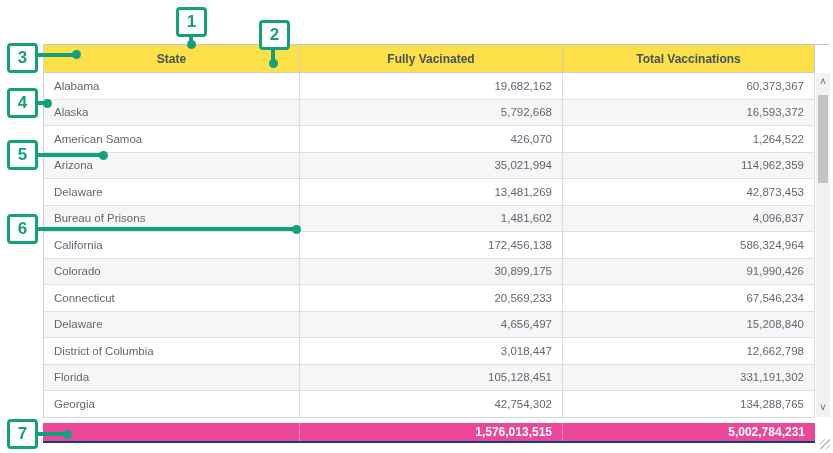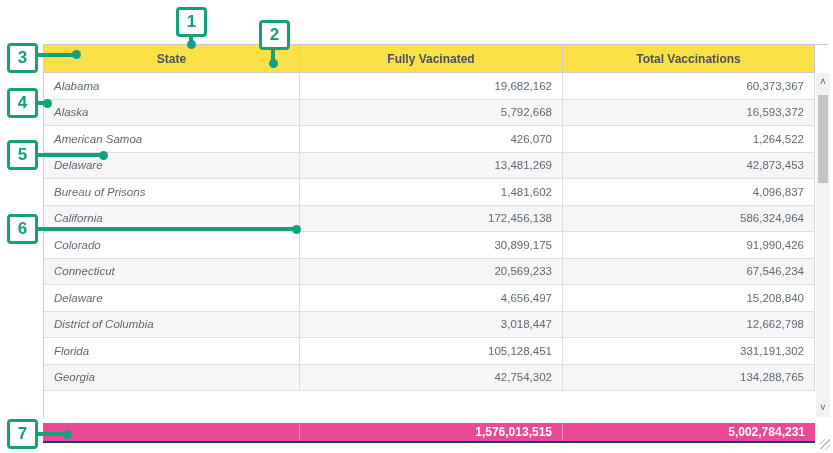--- a/index.html
+++ b/index.html
@@ -15,21 +15,21 @@
   .th{ display:flex; align-items:center; justify-content:center; font-size:12px; font-weight:700; color:#45525e; border-right:1px solid #c9cdd2; }
   .th.c-state{ width:256px; }
   .th.c-fully{ width:263px; }
   .th.c-total{ width:252px; }
 
   
   .tbody{ position:absolute; left:44px; top:73px; width:771px; z-index:1; }
   .tr{ display:flex; height:26.5px; border-bottom:1px solid #dddfe1; background:#ffffff; }
   .tr:nth-child(even){ background:#f6f6f7; }
   .td{ display:flex; align-items:center; font-size:11.5px; color:#5d6974; border-right:1px solid #dadde0; }
-  .td.c-state{ width:256px; padding-left:10px; justify-content:flex-start;font-style:italic; }
+  .td.c-state{ width:256px; padding-left:10px; justify-content:flex-start; }
   .td.c-fully{ width:263px; padding-right:10px; justify-content:flex-end; }
   .td.c-total{ width:252px; padding-right:10px; justify-content:flex-end; }
 
   
   .totals{ position:absolute; left:43px; top:423px; width:772px; height:20px; display:flex; background:#ec4899; border-bottom:2px solid #0d3f82; z-index:1; }
   .totals .td{ color:#ffffff; font-weight:700; font-size:12px; border-right:1px solid rgba(255,255,255,.35); }
   .totals .td.c-state{ width:257px; }
   .totals .td:last-child{ border-right:none; }
 
   
@@ -69,20 +69,25 @@
     </div>
     <div class="tr">
       <div class="td c-state">Alaska</div>
       <div class="td c-fully">5,792,668</div>
       <div class="td c-total">16,593,372</div>
     </div>
     <div class="tr">
       <div class="td c-state">American Samoa</div>
       <div class="td c-fully">426,070</div>
       <div class="td c-total">1,264,522</div>
+    </div>
+    <div class="tr">
+      <div class="td c-state">Arizona</div>
+      <div class="td c-fully">35,021,994</div>
+      <div class="td c-total">114,962,359</div>
     </div>
     <div class="tr">
       <div class="td c-state">Delaware</div>
       <div class="td c-fully">13,481,269</div>
       <div class="td c-total">42,873,453</div>
     </div>
     <div class="tr">
       <div class="td c-state">Bureau of Prisons</div>
       <div class="td c-fully">1,481,602</div>
       <div class="td c-total">4,096,837</div>

